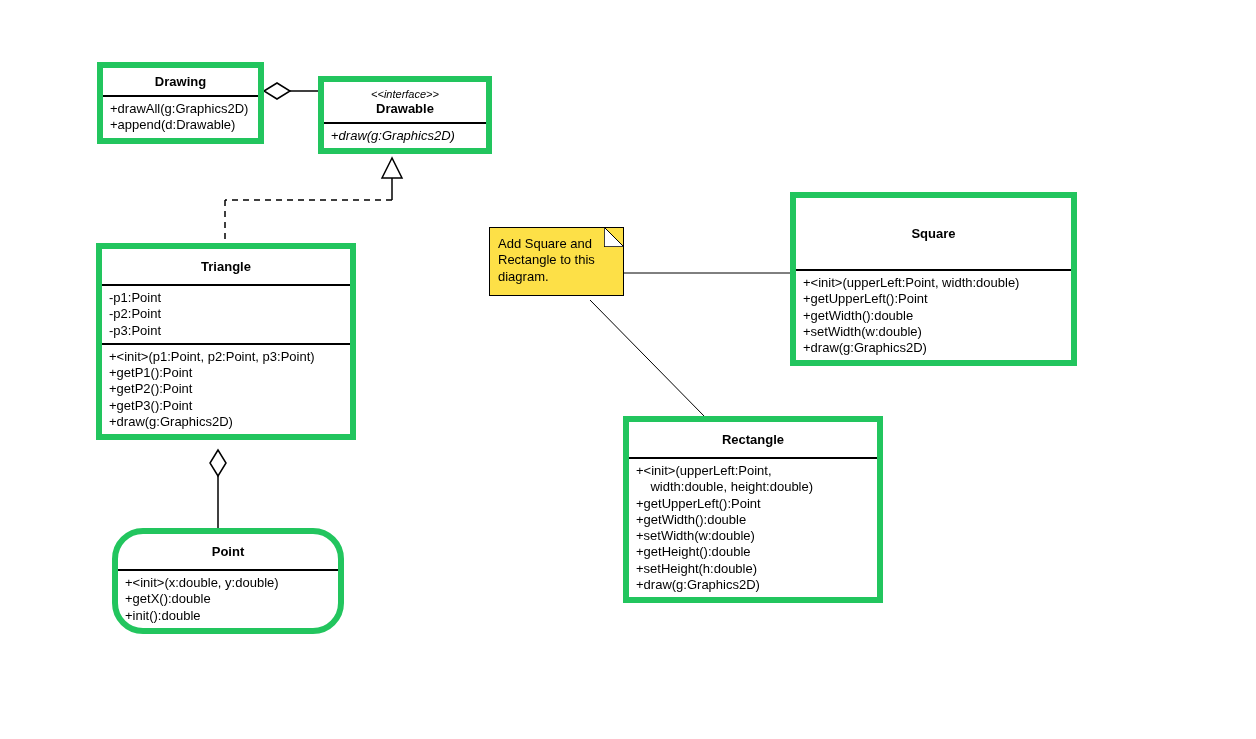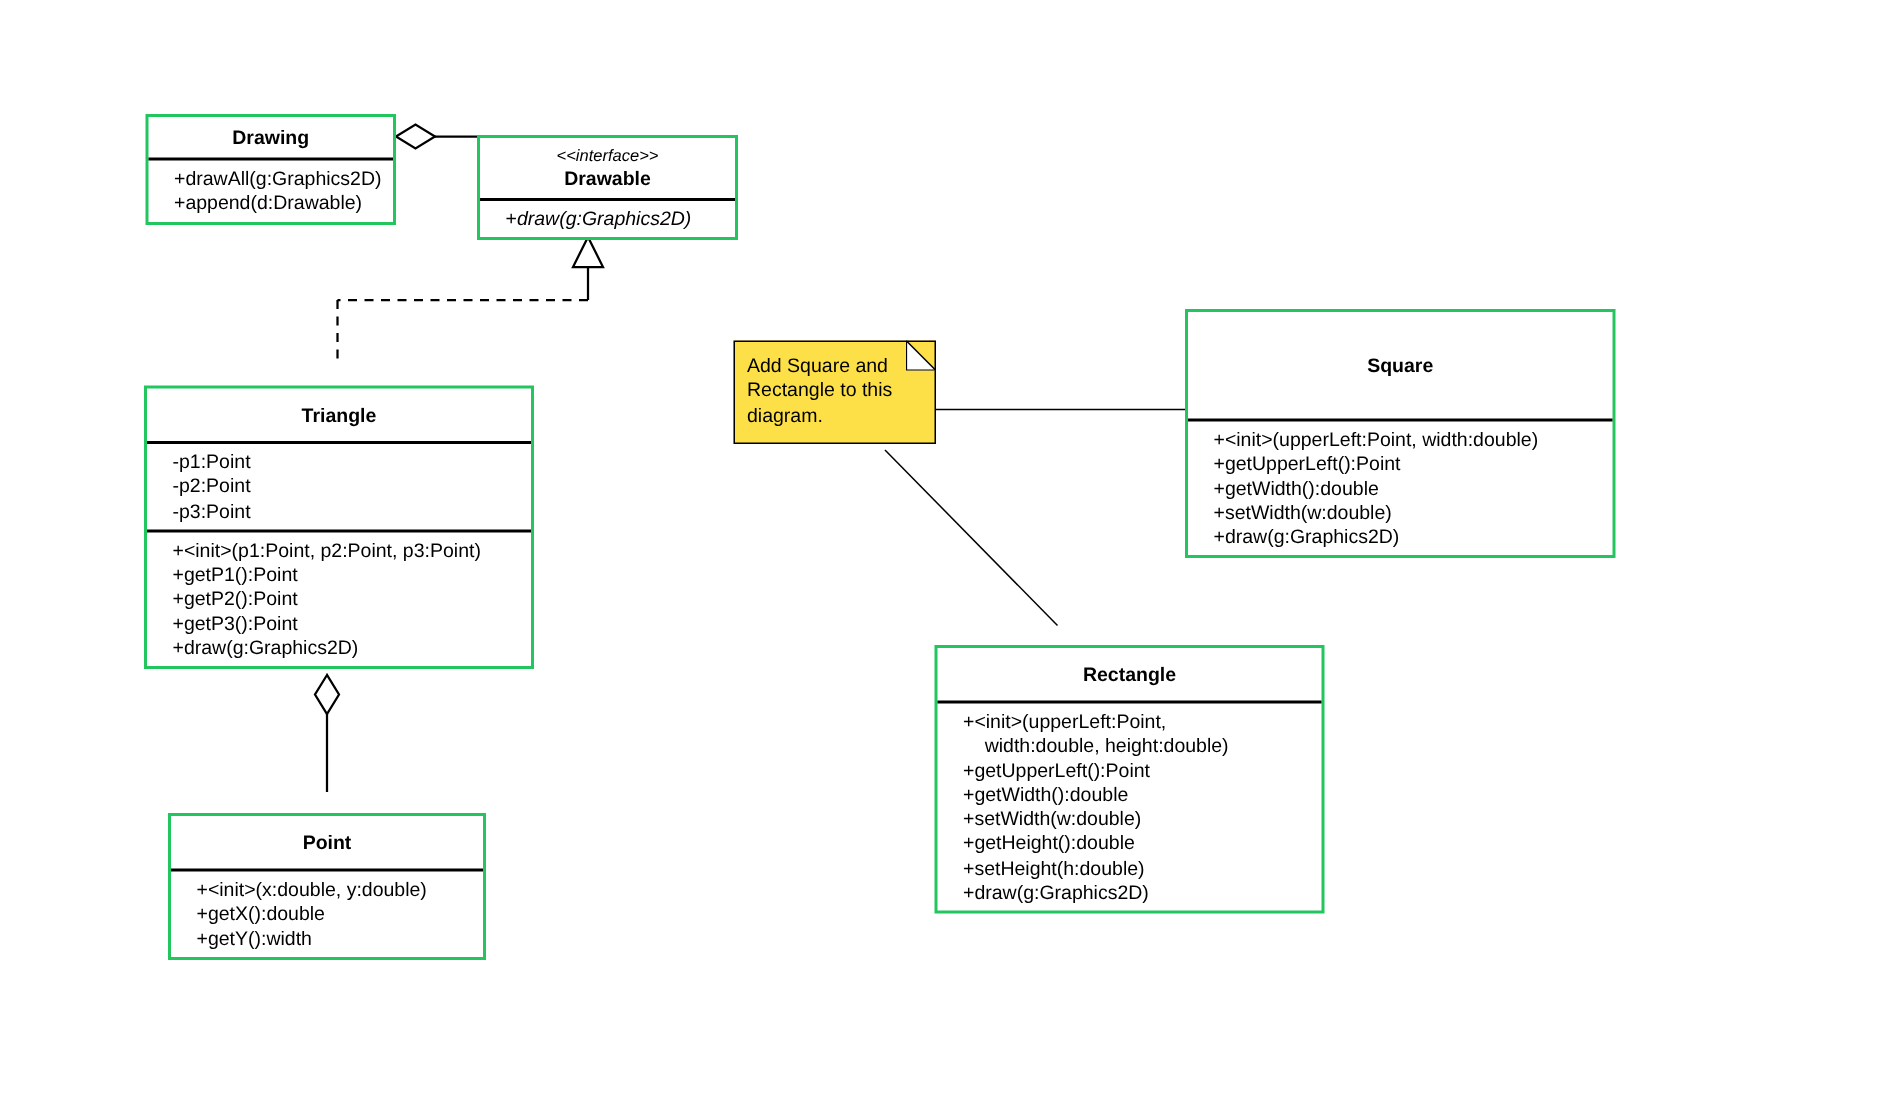--- a/index.html
+++ b/index.html
@@ -10,28 +10,27 @@
     background: #ffffff;
     color: #000000;
   }
   .canvas {
     position: relative;
     width: 1256px;
     height: 739px;
   }
   .uml-class {
     position: absolute;
-    border: 2px solid #22c55e;
+    border: 6px solid #22c55e;
     background: #fff;
     box-sizing: border-box;
-    margin-top: 14px;
   }
   .uml-section {
     border-bottom: 2px solid #000;
-    padding: 4px 17px;
+    padding: 4px 7px;
     box-sizing: border-box;
   }
   .uml-section:last-child {
     border-bottom: none;
   }
   .uml-title {
     text-align: center;
     font-weight: bold;
     padding: 6px 4px;
   }
@@ -130,28 +129,28 @@
     </div>
     <div class="uml-section">
       <div class="uml-line">+&lt;init&gt;(p1:Point, p2:Point, p3:Point)</div>
       <div class="uml-line">+getP1():Point</div>
       <div class="uml-line">+getP2():Point</div>
       <div class="uml-line">+getP3():Point</div>
       <div class="uml-line">+draw(g:Graphics2D)</div>
     </div>
   </div>
 
-  <div class="uml-class" style="left:112px; top:528px; width:212px;">
+  <div class="uml-class" style="left:112px; top:528px; width:232px;border-radius:31px;">
     <div class="uml-section uml-title" style="padding:10px 4px;">
       <span>Point</span>
     </div>
     <div class="uml-section">
       <div class="uml-line">+&lt;init&gt;(x:double, y:double)</div>
       <div class="uml-line">+getX():double</div>
-      <div class="uml-line">+getY():width</div>
+      <div class="uml-line">+init():double</div>
     </div>
   </div>
 
   <div class="note" style="left:489px; top:227px; width:135px;">
     <div>Add Square and</div>
     <div>Rectangle to this</div>
     <div>diagram.</div>
     <svg class="fold" viewBox="0 0 20 20">
       <polygon points="0,0 20,20 0,20" fill="#fff"></polygon>
       <polyline points="0,0 0,20 20,20" fill="none" stroke="#000" stroke-width="1.5"></polyline>

